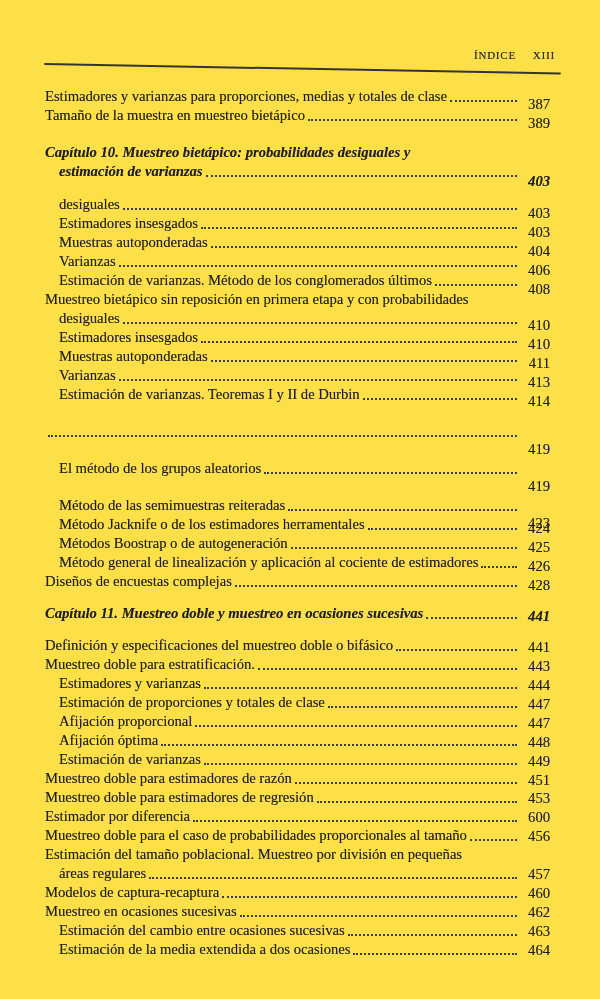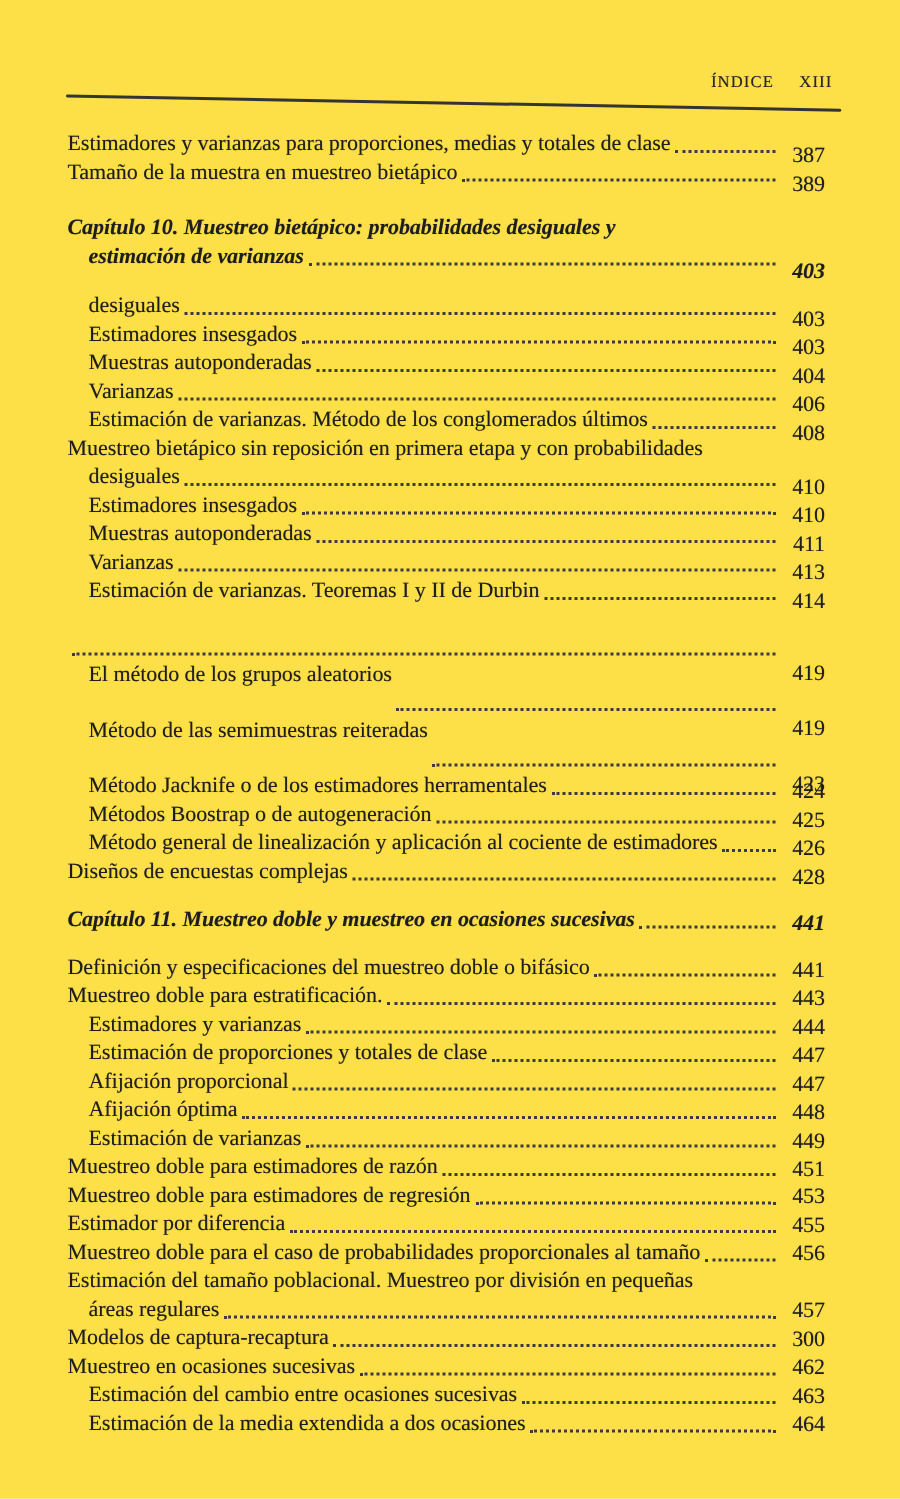--- a/index.html
+++ b/index.html
@@ -34,21 +34,21 @@
     border-radius:1px;
   }
   
   .toc {
     position:absolute; top:87px; left:45px;
     width:505px;
     font-size:14.6px; line-height:19px;
     text-shadow:0.2px 0.2px 0.5px rgba(35,35,35,0.45);
   }
   ol { list-style:none; margin:0; padding:0; }
-  .row { display:flex; }
+  .row { display:flex;align-items:flex-end; }
   .t, .pre { white-space:nowrap; }
   .ind0 { padding-left:0; }
   .ind1 { padding-left:14px; }
   .leader {
     flex:1;
     border-bottom:2px dotted #3c3c3c;
     margin:0 2px 4px 3px;
     align-self:flex-end;
     min-width:8px;
   }
@@ -304,21 +304,21 @@
           <div class="row">
             <span class="t ind0">Muestreo doble para estimadores de regresión</span>
             <span class="leader"></span>
             <span class="num">453</span>
           </div>
         </li>
         <li>
           <div class="row">
             <span class="t ind0">Estimador por diferencia</span>
             <span class="leader"></span>
-            <span class="num">455</span>
+            <span class="num">600</span>
           </div>
         </li>
         <li>
           <div class="row">
             <span class="t ind0">Muestreo doble para el caso de probabilidades proporcionales al tamaño</span>
             <span class="leader"></span>
             <span class="num">456</span>
           </div>
         </li>
         <li>
@@ -326,21 +326,21 @@
           <div class="row">
             <span class="t ind1">áreas regulares</span>
             <span class="leader"></span>
             <span class="num">457</span>
           </div>
         </li>
         <li>
           <div class="row">
             <span class="t ind0">Modelos de captura-recaptura</span>
             <span class="leader"></span>
-            <span class="num">300</span>
+            <span class="num">460</span>
           </div>
         </li>
         <li>
           <div class="row">
             <span class="t ind0">Muestreo en ocasiones sucesivas</span>
             <span class="leader"></span>
             <span class="num">462</span>
           </div>
         </li>
         <li>

